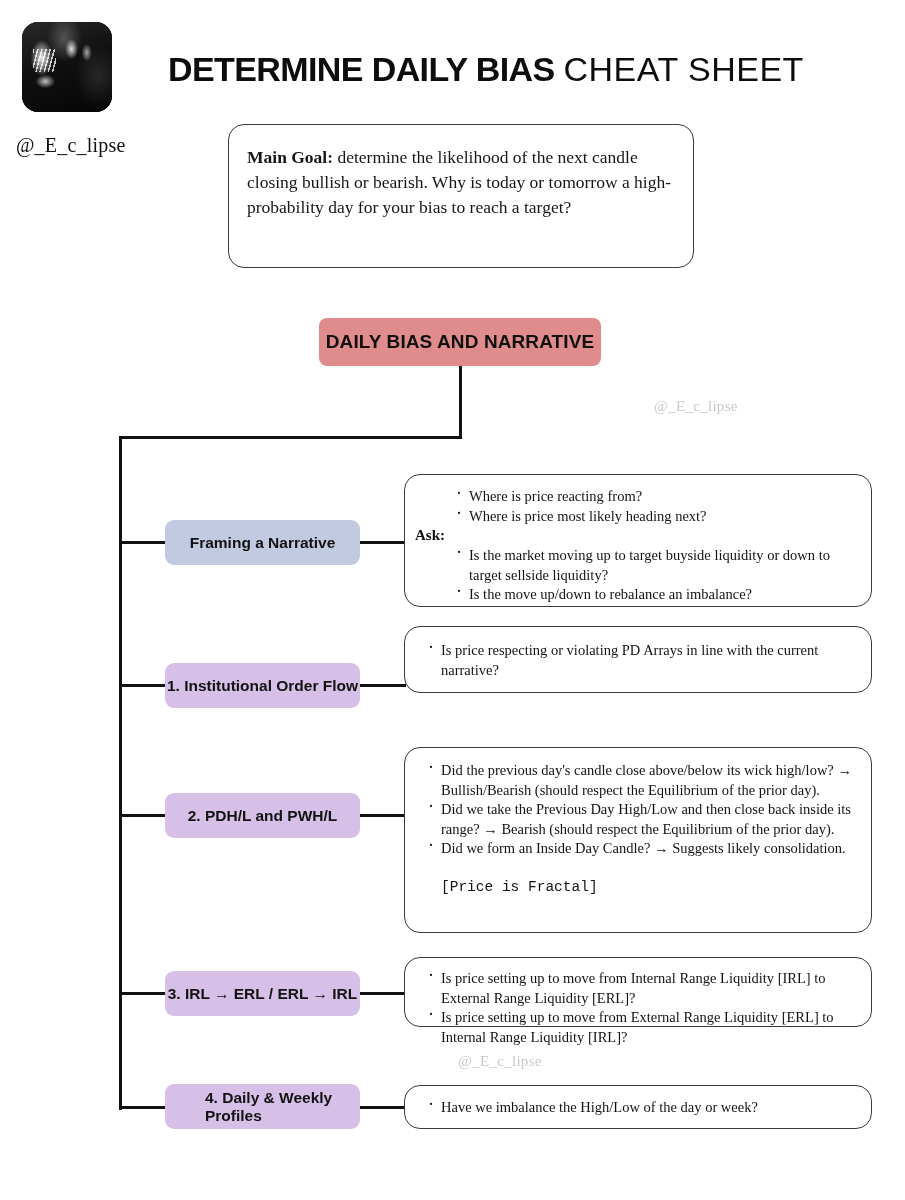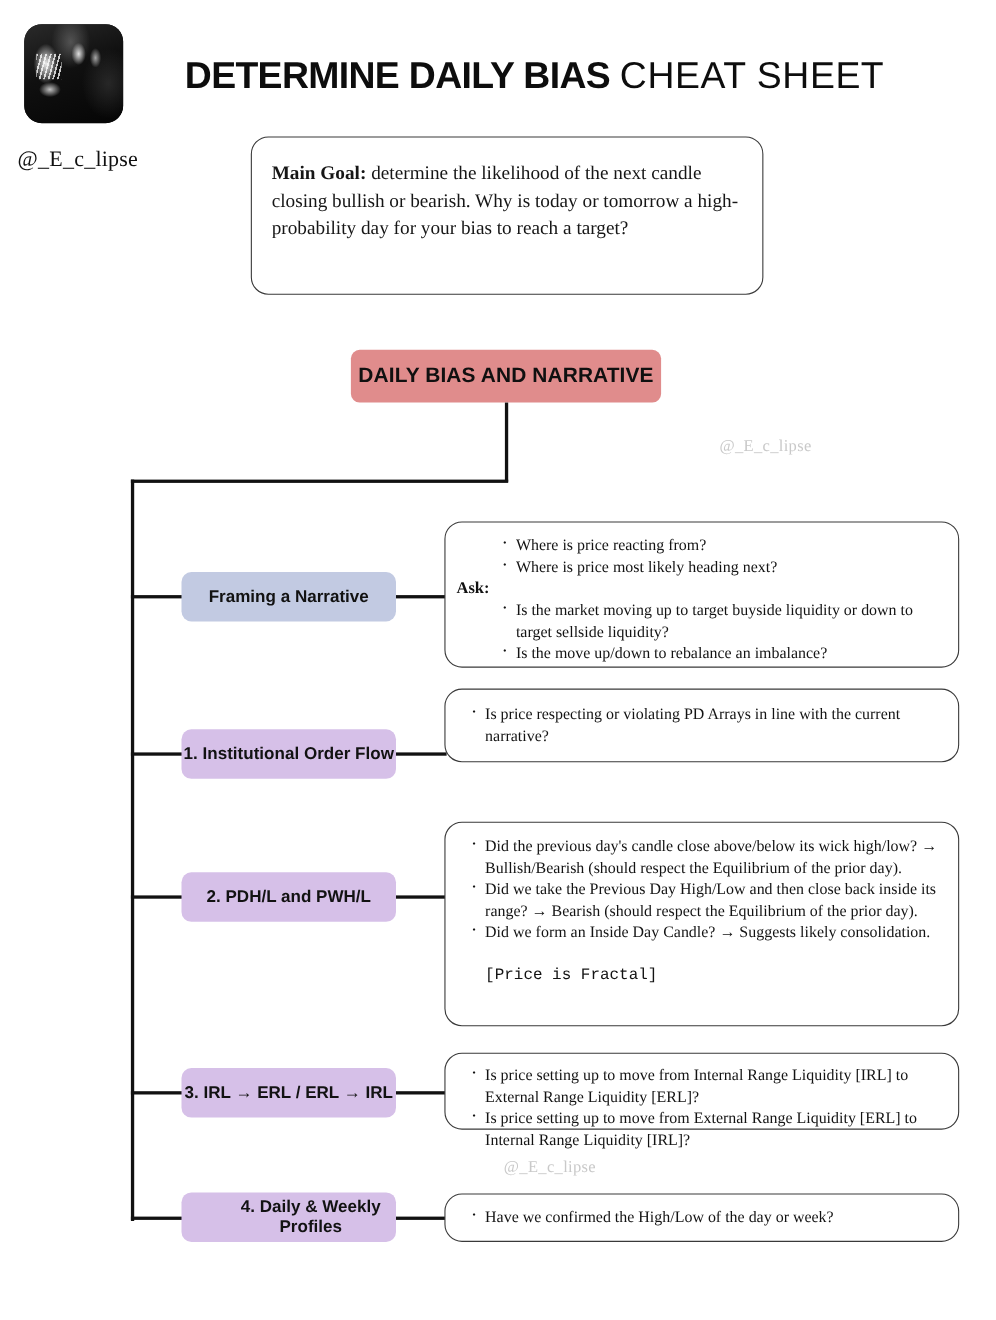--- a/index.html
+++ b/index.html
@@ -69,21 +69,21 @@
   }
   .headpill{
     left:319px;top:318px;width:282px;height:48px;background:#e08c8c;
     font-size:19px;letter-spacing:.1px;
   }
 
   
   .node{
     position:absolute;box-sizing:border-box;border-radius:9px;
     display:flex;align-items:center;justify-content:center;
-    font-weight:bold;font-size:15.5px;color:#121212;text-align:center;
+    font-weight:bold;font-size:15.5px;color:#121212;text-align:left;
     left:165px;width:195px;height:45px;
   }
   .node.blue{background:#c2cae2;}
   .node.purple{background:#d6c0e8;}
 
   
   .ln{position:absolute;background:#111;}
   .lnv{width:3px;}
   .lnh{height:3px;}
 
@@ -194,21 +194,21 @@
         <li>Is price setting up to move from Internal Range Liquidity [IRL] to External Range Liquidity [ERL]?</li>
         <li>Is price setting up to move from External Range Liquidity [ERL] to Internal Range Liquidity [IRL]?</li>
       </ul>
     </div>
   </div>
 
   <div class="node purple" style="top:1084px;padding-left:40px;">4. Daily &amp; Weekly Profiles</div>
   <div class="rbox detail" style="top:1085px;height:44px;">
     <div class="dtext" style="left:20px;top:12px;right:18px;">
       <ul class="bl">
-        <li>Have we confirmed the High/Low of the day or week?</li>
+        <li>Have we imbalance the High/Low of the day or week?</li>
       </ul>
     </div>
   </div>
 
   <div class="wm" style="left:654px;top:398px;">@_E_c_lipse</div>
   <div class="wm" style="left:458px;top:1053px;">@_E_c_lipse</div>
 
 </div>
 
 </body></html>

